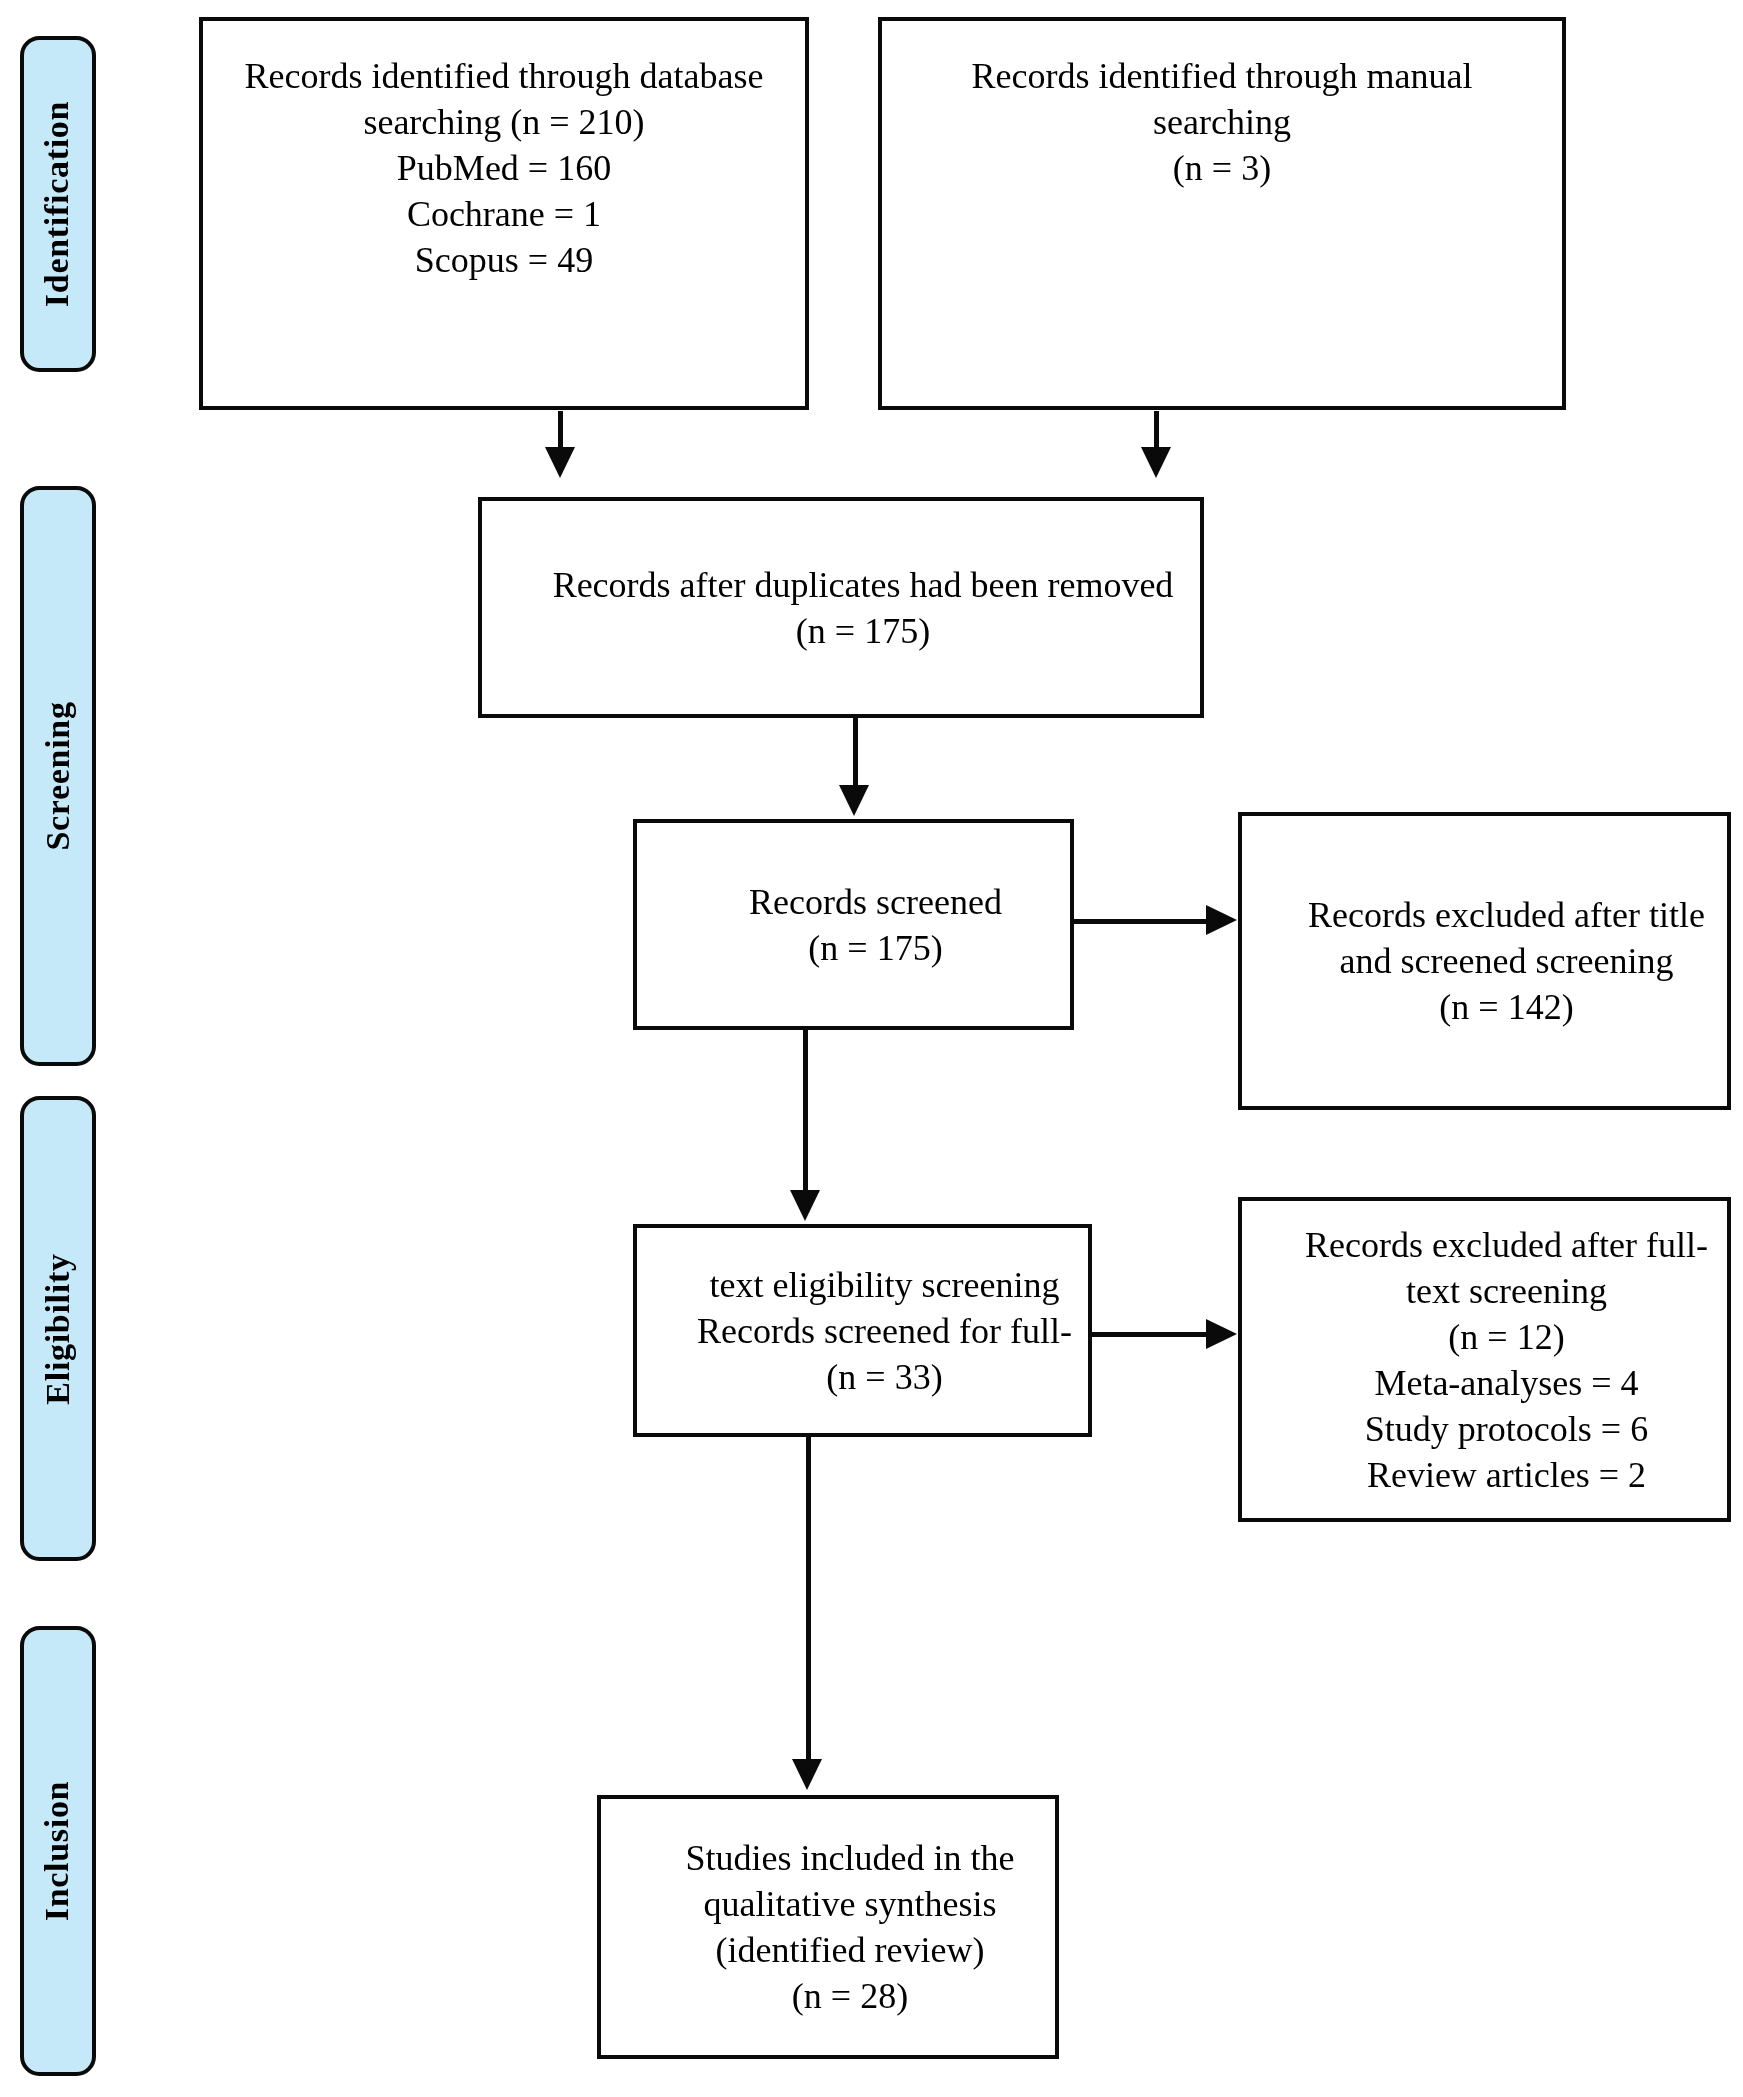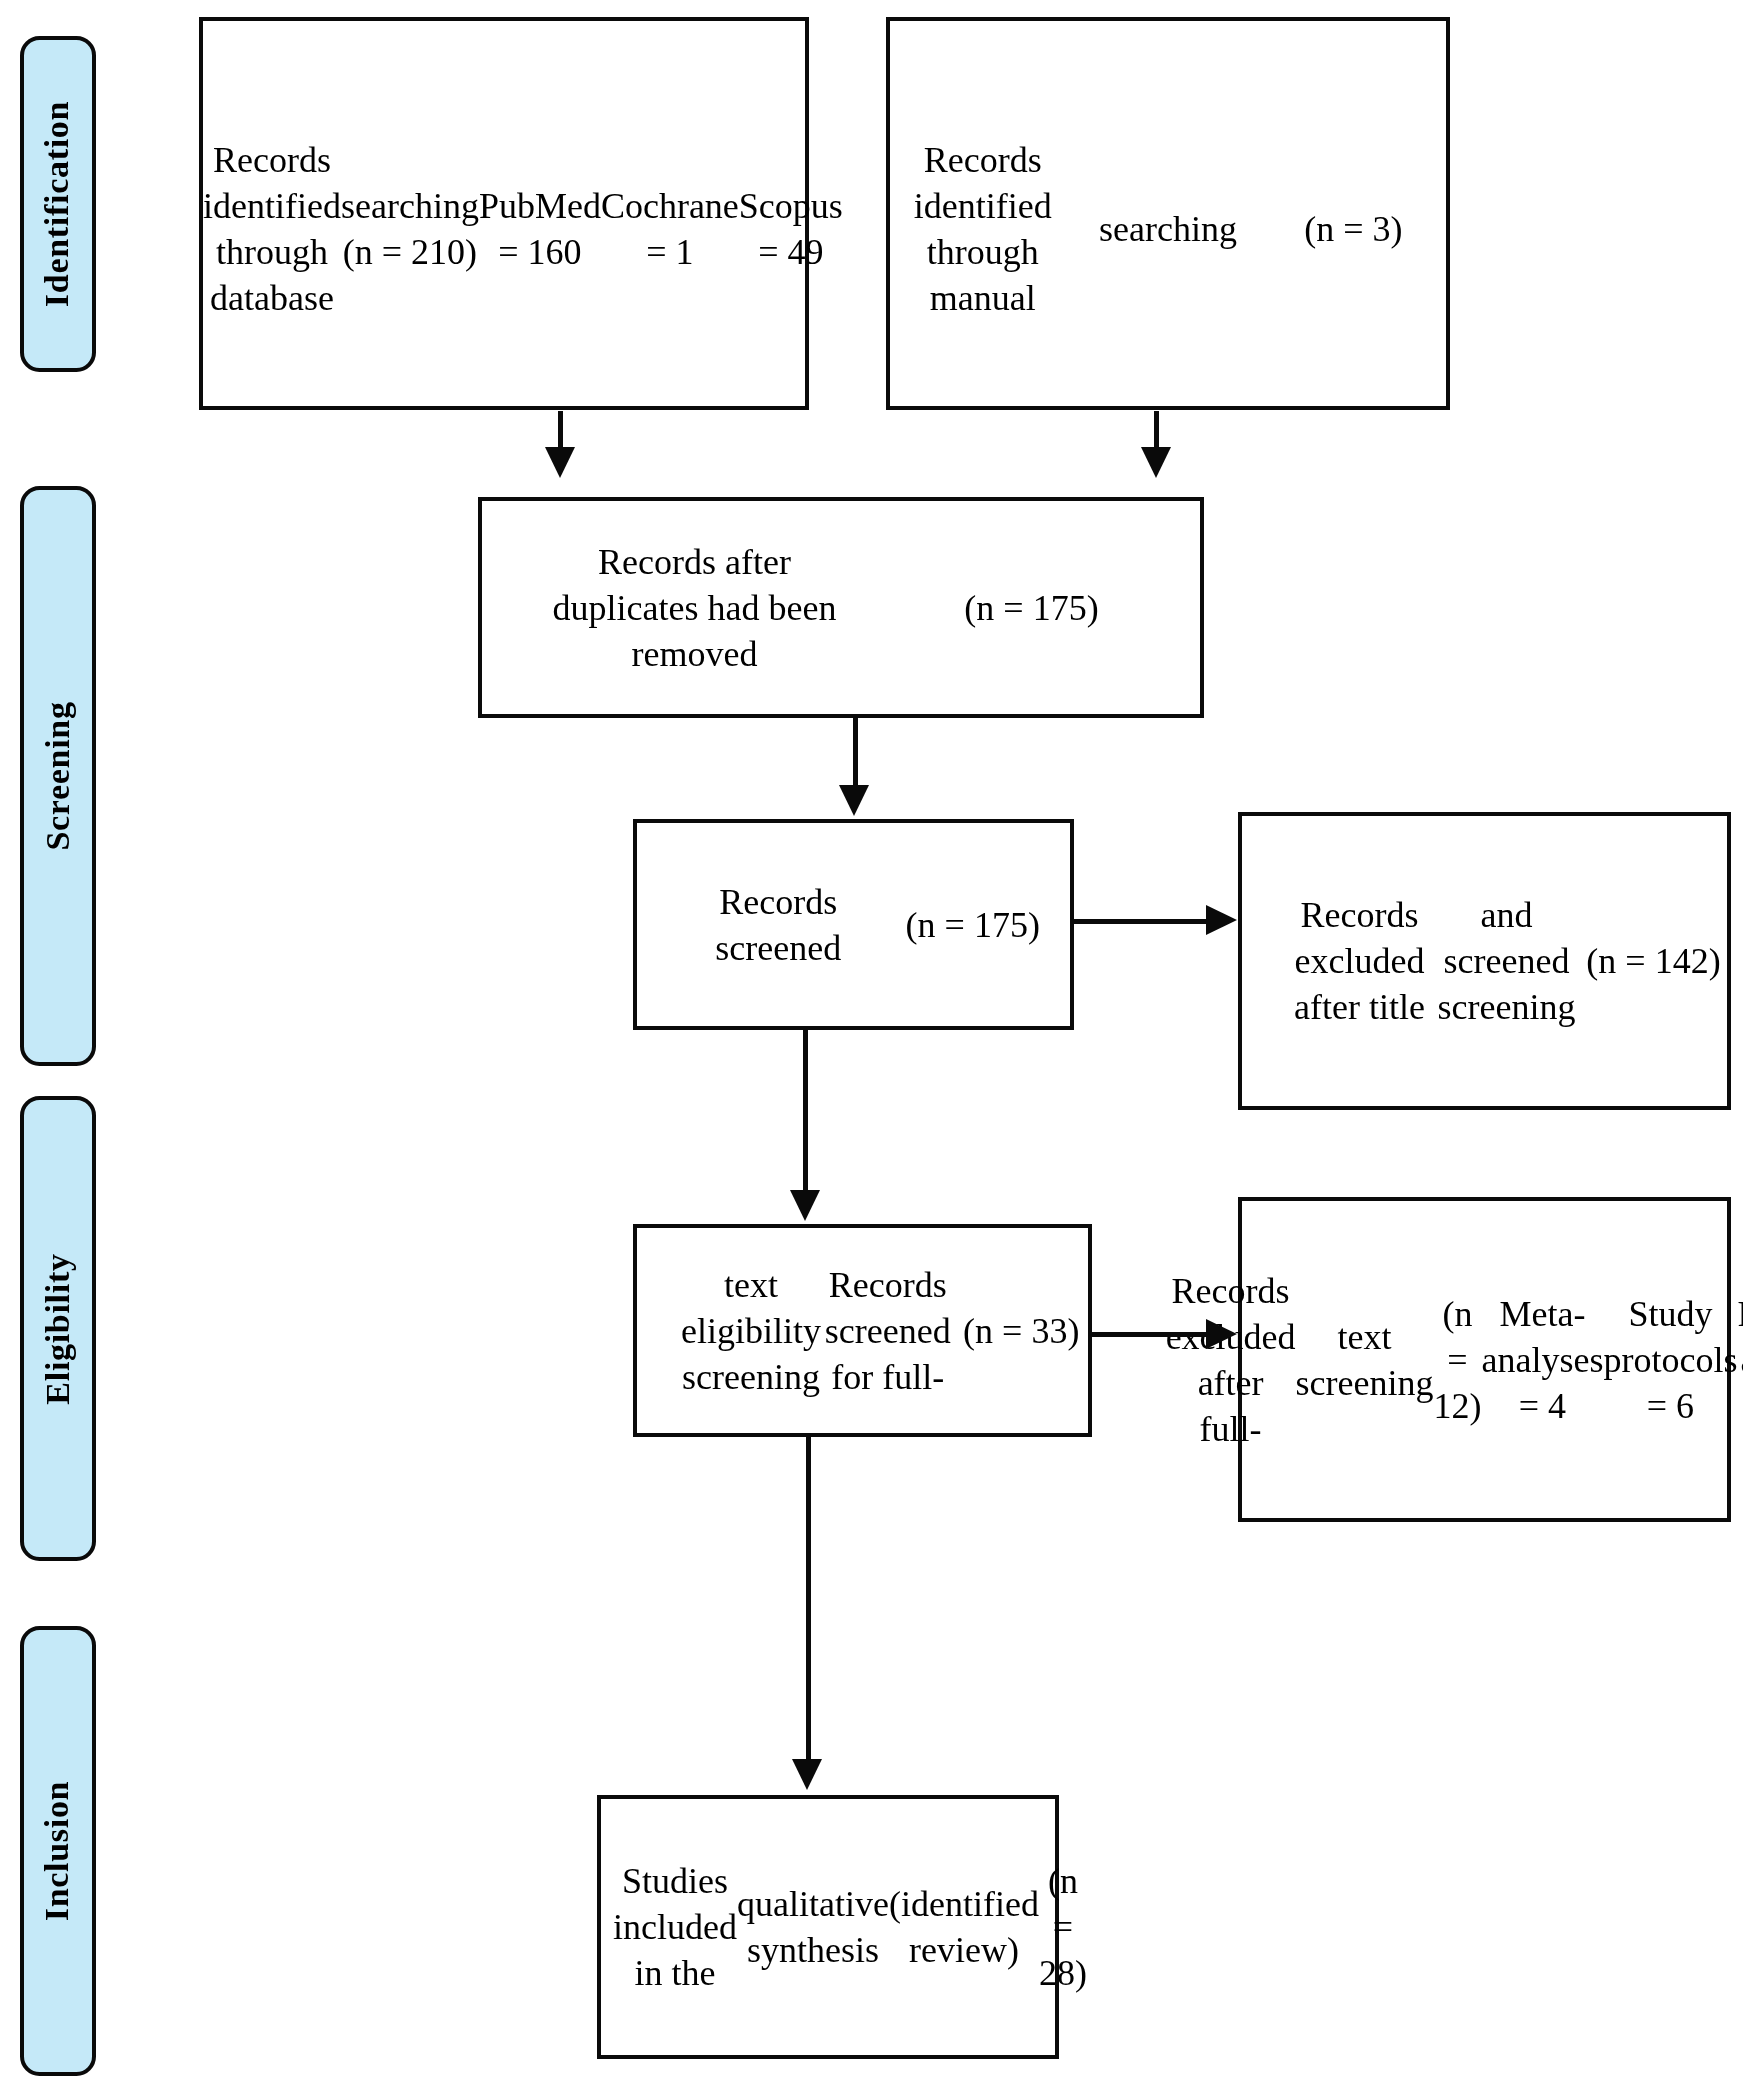--- a/index.html
+++ b/index.html
@@ -27,21 +27,21 @@
     font-weight:bold;
     font-size:34px;
     letter-spacing:0.7px;
   }
   
   .fbox{
     position:absolute;
     background:#ffffff;
     border:4.5px solid #0a0a0a;
     box-sizing:border-box;
-    display:flex;
+    display:flex;flex-direction:column;
     align-items:center;
     text-align:center;
     font-size:36px;
     line-height:46px;
   }
   .fbox.vcenter{justify-content:center;padding-left:44px;}
   .fbox.vtop{justify-content:flex-start;padding-top:31.5px;}
   .ln{width:100%;}
   
   .stem-v{position:absolute;width:4.5px;background:#0a0a0a;}
@@ -78,21 +78,21 @@
   </div>
 
   <div class="fbox vtop" style="left:199px;top:17px;width:610px;height:393px;">
     <div class="ln">Records identified through database</div>
     <div class="ln">searching (n = 210)</div>
     <div class="ln">PubMed = 160</div>
     <div class="ln">Cochrane = 1</div>
     <div class="ln">Scopus = 49</div>
   </div>
 
-  <div class="fbox vtop" style="left:878px;top:17px;width:564px;height:393px;margin-left:8px;">
+  <div class="fbox vtop" style="left:878px;top:17px;width:688px;height:393px;">
     <div class="ln">Records identified through manual</div>
     <div class="ln">searching</div>
     <div class="ln">(n = 3)</div>
   </div>
 
   <div class="fbox vcenter" style="left:478px;top:497px;width:726px;height:221px;">
     <div class="ln">Records after duplicates had been removed</div>
     <div class="ln">(n = 175)</div>
   </div>
 

